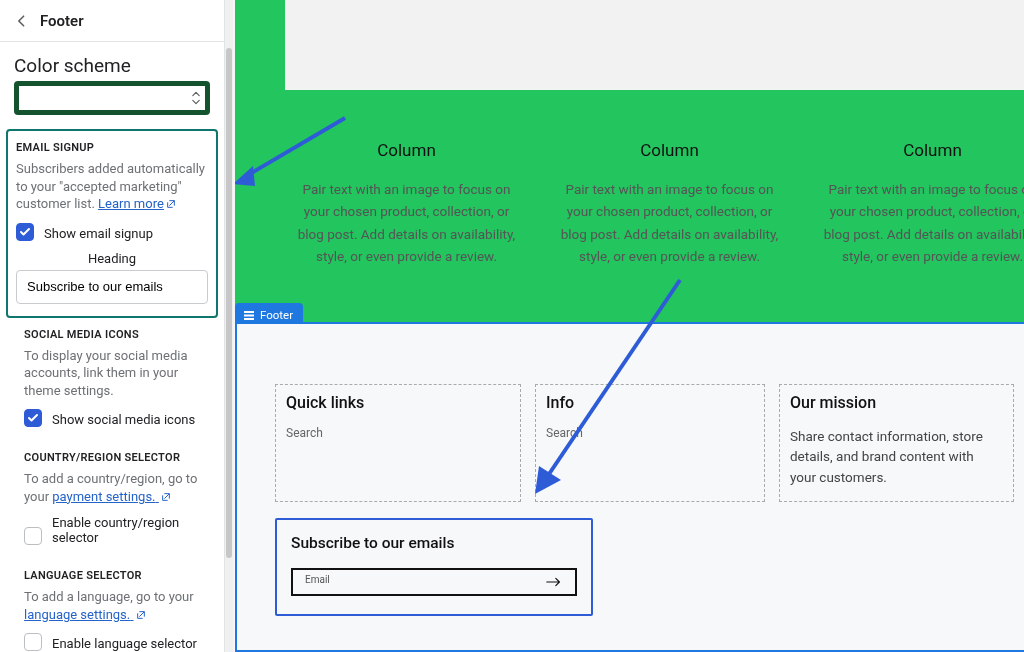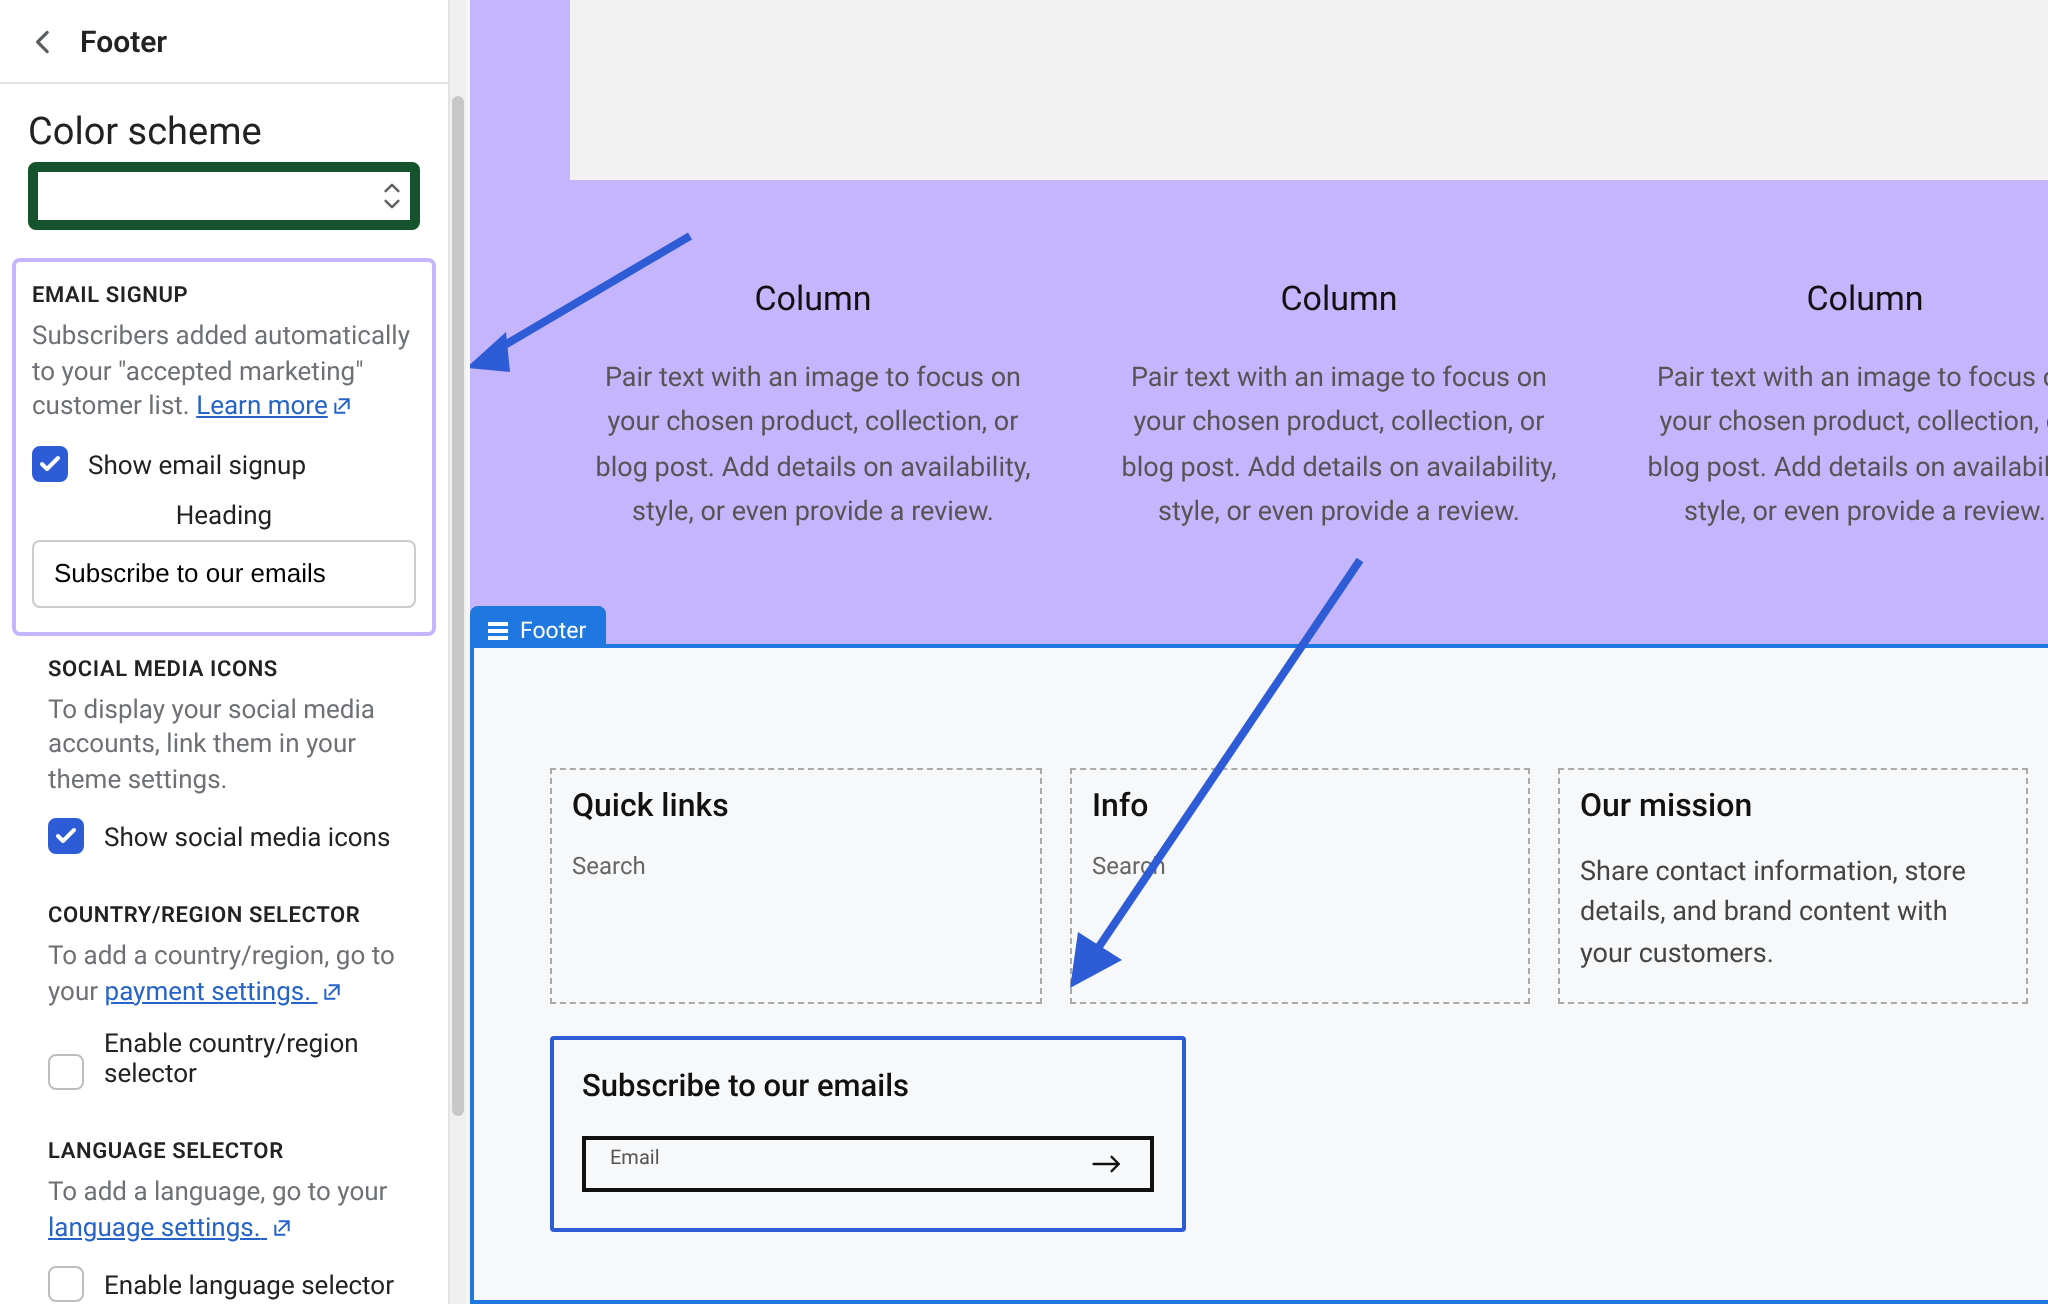--- a/index.html
+++ b/index.html
@@ -37,21 +37,21 @@
   .select {
     width: 100%; height: 34px; border: 5px solid #14532d; border-radius: 4px;
     padding: 12px 10px; background: #fff; font-size: 13px; appearance: none; cursor: pointer;
   }
   .select-caret {
     position: absolute; right: 8px; top: 50%; transform: translateY(-50%);
     width: 12px; height: 16px; pointer-events: none;
   }
   .group { padding: 0 24px 14px; }
   .group-highlight {
-    border: 2px solid #c4b5fd; border-radius: 4px; margin: 0 6px 10px; padding: 10px 8px 12px;
+    border: 2px solid #0f766e; border-radius: 4px; margin: 0 6px 10px; padding: 10px 8px 12px;
   }
   .group-title {
     font-size: 11px; font-weight: 600; letter-spacing: .3px;
     text-transform: uppercase; color: #202223; margin-bottom: 6px;
   }
   .group-help {
     font-size: 13px; color: #6d7175; line-height: 1.35; margin-bottom: 10px;
   }
   .link { color: #2563c9; text-decoration: underline; cursor: pointer; }
   .ext-icon { width: 10px; height: 10px; display: inline-block; vertical-align: -1px; margin-left: 2px; }
@@ -72,21 +72,21 @@
   .sidebar-scroll {
     position: absolute; left: 225px; top: 0; width: 8px; height: 652px;
     background: #f0f0f0;
   }
   .sidebar-scroll-thumb {
     position: absolute; left: 1px; top: 48px; width: 6px; height: 510px;
     background: #c7c7c8; border-radius: 3px;
   }
   
   .preview {
-    flex: 1; background: #c4b5fd; position: relative; overflow: hidden;
+    flex: 1; background: #22c55e; position: relative; overflow: hidden;
     margin-left: 10px;
   }
   .hero-placeholder {
     position: absolute; left: 50px; top: 0; right: -30px; height: 90px;
     background: #f2f2f2;
   }
   .columns {
     position: absolute; top: 140px; left: 50px; right: -30px;
     display: flex; gap: 20px;
   }

